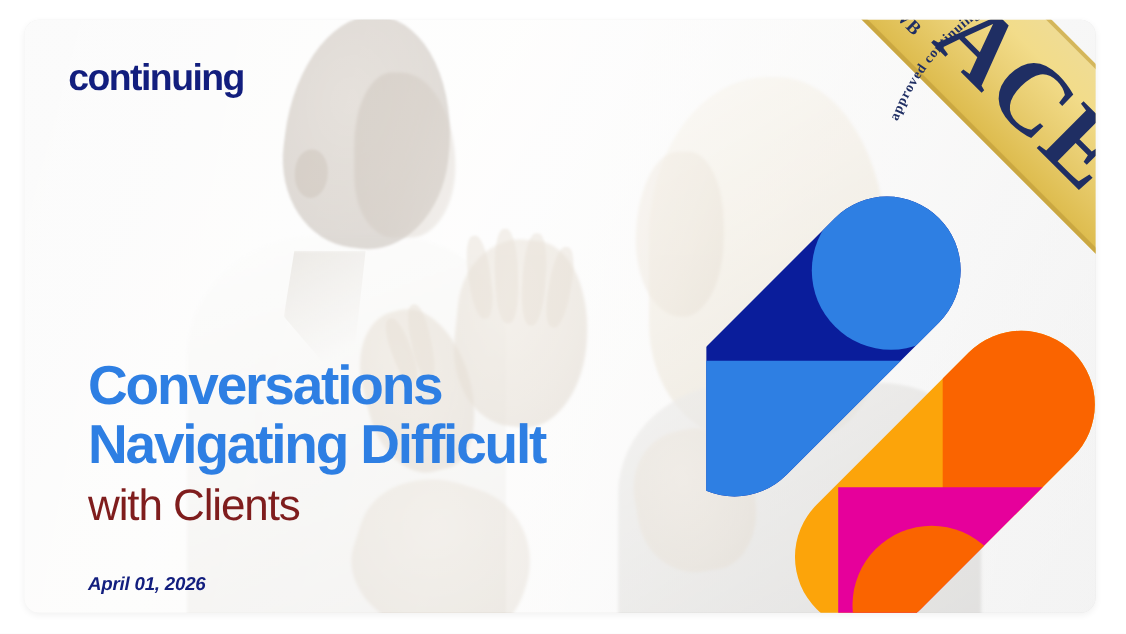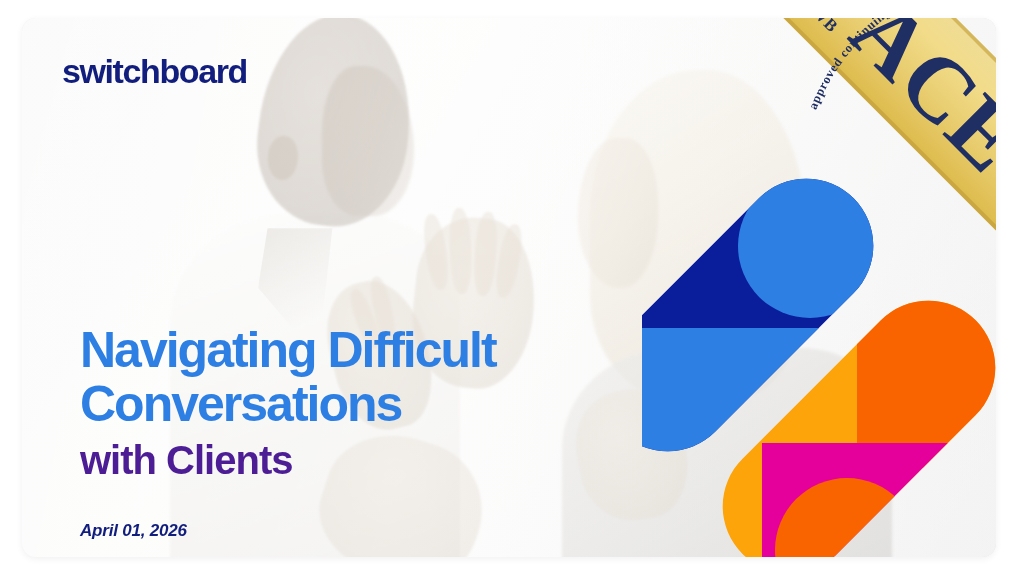--- a/index.html
+++ b/index.html
@@ -252,26 +252,26 @@
       <div class="finger f1"></div>
       <div class="finger f2"></div>
       <div class="finger f3"></div>
       <div class="finger f4"></div>
       <div class="finger f5"></div>
       <div class="finger f6"></div>
 
       <div class="photo-haze"></div>
     </div>
 
-    <div id="wordmark" style="color: rgb(18, 30, 126);">switchboard</div>
+    <div id="wordmark" style="color: rgb(18, 30, 126);">continuing</div>
 
     <div id="headline">
+      <div class="h-line" style="color: rgb(46, 127, 227);">Conversations</div>
       <div class="h-line" style="color: rgb(46, 127, 227);">Navigating Difficult</div>
-      <div class="h-line" style="color: rgb(46, 127, 227);">Conversations</div>
-      <div id="subhead" style="color: #4c1d95; font-weight: bold;">with Clients</div>
+      <div id="subhead" style="color: #7f1d1d;">with Clients</div>
     </div>
 
     <div id="eventdate" style="color: rgb(18, 30, 126); font-style: italic;">April 01, 2026</div>
 
     <div id="brandmark">
       <svg width="420" height="420" viewBox="0 0 420 420" xmlns="http://www.w3.org/2000/svg">
         <defs>
 
           <clipPath id="clipPillTop">
             <rect x="28" y="-18" width="134" height="330" rx="67" ry="67" transform="rotate(45 95 147)"></rect>

